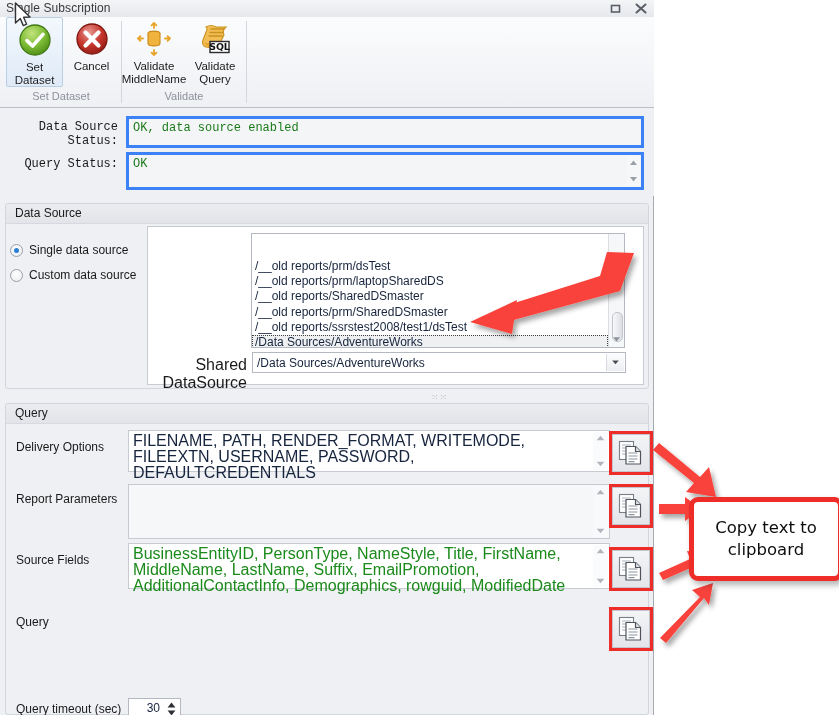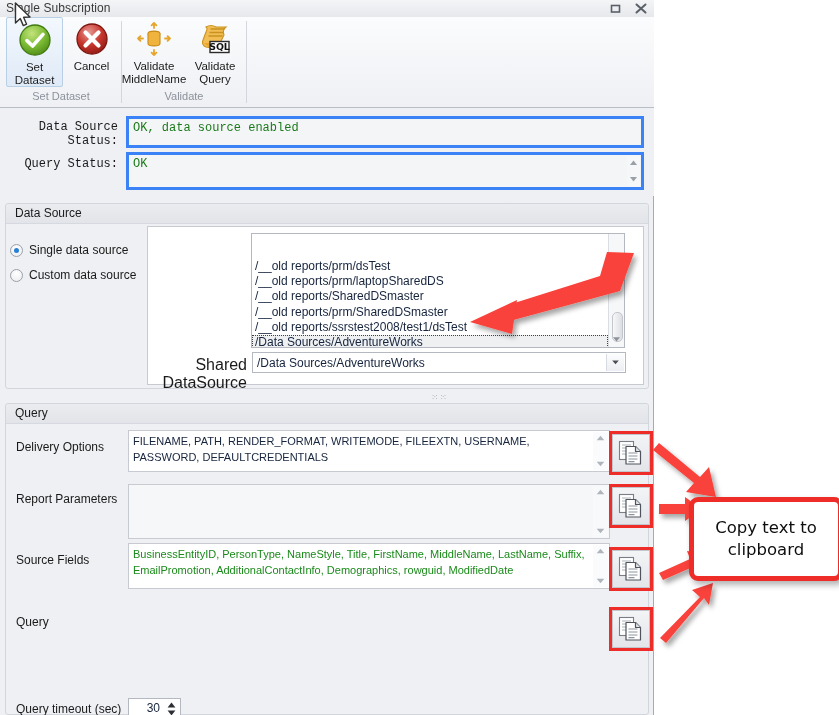--- a/index.html
+++ b/index.html
@@ -78,21 +78,21 @@
   .combo .btn{position:absolute;right:1px;top:1px;bottom:1px;width:17px;
               background:linear-gradient(#fbfcfd,#eceef2);border-left:1px solid #d8dbe1;
               display:flex;align-items:center;justify-content:center;}
 
   
   .grip{position:absolute;font-size:9px;letter-spacing:1px;color:#b6bac2;}
 
   
   .ta{position:absolute;background:#ffffff;border:1px solid #c7cad0;box-sizing:border-box;}
   .ta.shade{background:#f6f7f8;}
-  .ta .body{position:absolute;left:4px;top:2px;right:18px;font-size:11px;line-height:16px;
+  .ta .body{position:absolute;left:4px;top:2px;right:18px;font-size:16px;line-height:16px;
             white-space:pre-wrap;word-break:break-word;}
   .ta .body.green{color:#1a8a1a;}
   .ta .body.dark{color:#16243d;}
   .ta-scroll{position:absolute;right:1px;top:1px;bottom:1px;width:15px;background:#fafbfc;}
   .ta-scroll .ar{position:absolute;left:3px;}
   .ta-scroll .ar.up{top:3px;}
   .ta-scroll .ar.dn{bottom:3px;}
 
   
   .copywrap{position:absolute;width:44px;height:44px;box-sizing:border-box;

